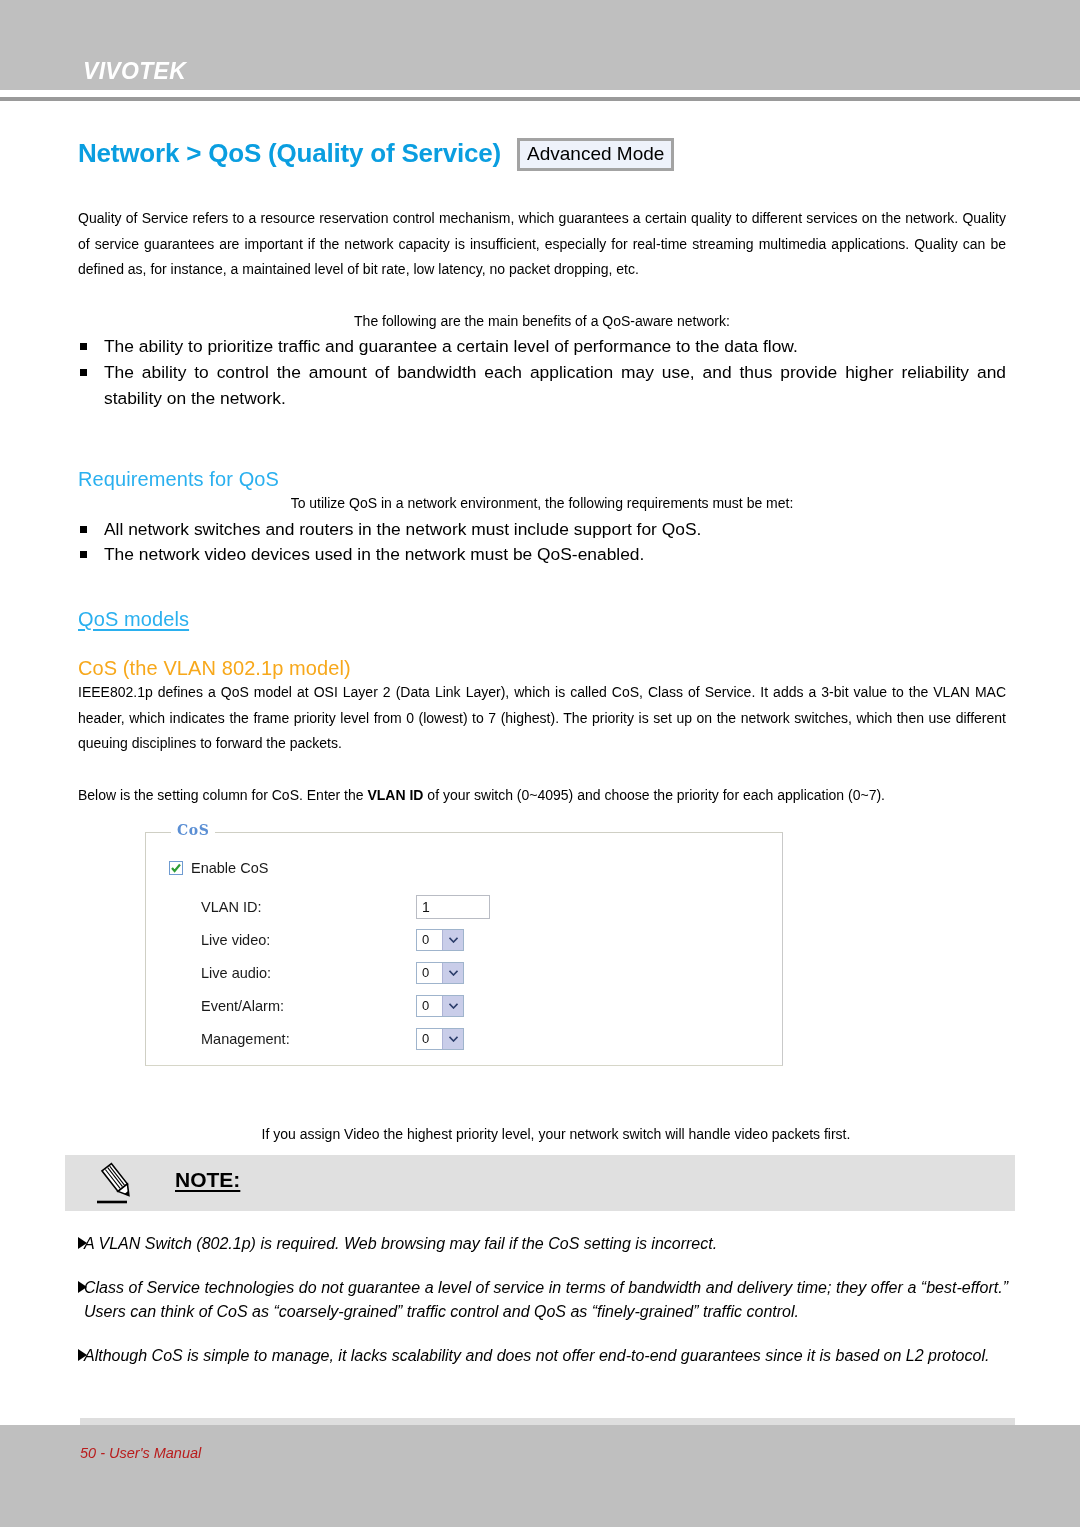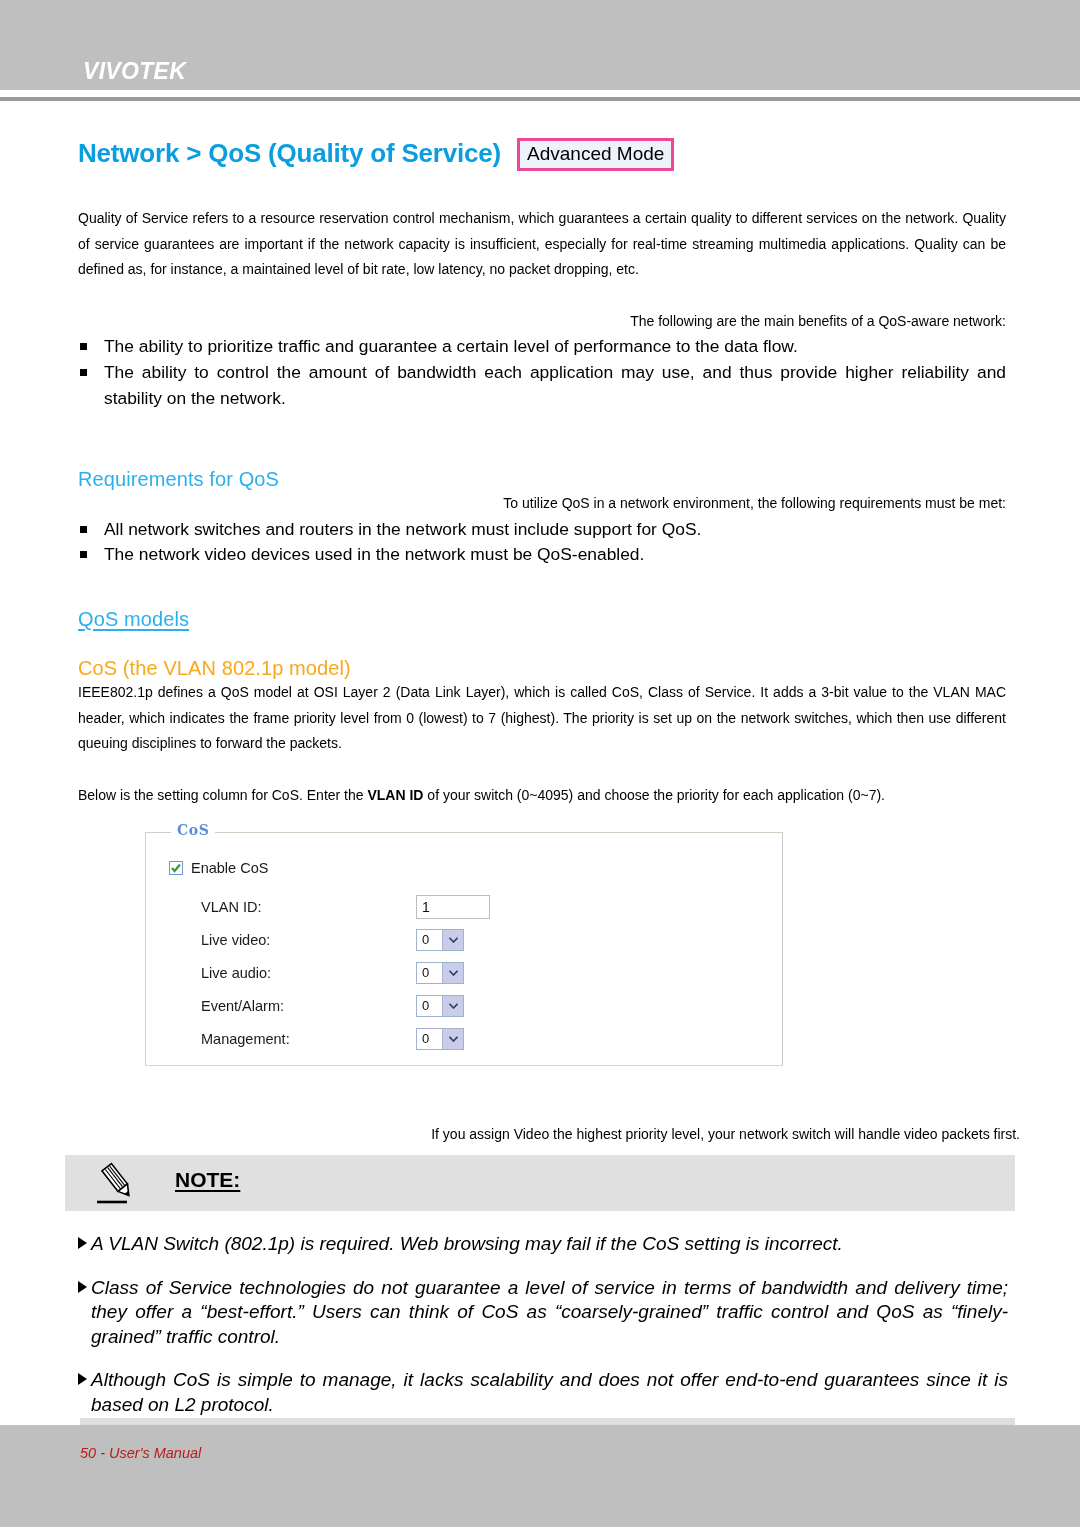--- a/index.html
+++ b/index.html
@@ -52,21 +52,21 @@
   }
   .page-title {
     font-size: 26px;
     font-weight: bold;
     color: #0a9ee0;
     white-space: nowrap;
     letter-spacing: -0.2px;
   }
   .mode-badge {
     margin-left: 16px;
-    border: 3px solid #ec4899;
+    border: 3px solid #a3a3a3;
     background: #eef2fb;
     color: #000000;
     font-size: 19px;
     padding: 2px 7px 3px 7px;
     line-height: 1.15;
     white-space: nowrap;
   }
 
   
   .content {
@@ -76,21 +76,21 @@
     width: 928px;
   }
   p.body-text {
     margin: 0 0 0 0;
     font-size: 14px;
     line-height: 25.6px;
     text-align: justify;
     text-justify: inter-word;
     color: #000000;
   }
-  p.body-text.nojust { text-align: right; }
+  p.body-text.nojust { text-align: center; }
   .gap-sm { height: 17px; }
   .gap-md { height: 26px; }
   .gap-lg { height: 40px; }
 
   ul.sq-list {
     list-style: none;
     margin: 0;
     padding: 0;
   }
   ul.sq-list li {
@@ -261,22 +261,22 @@
     text-underline-offset: 3px;
   }
   .note-items {
     position: absolute;
     left: 78px;
     top: 1232px;
     width: 930px;
   }
   .note-item {
     position: relative;
-    padding-left: 13px;
-    font-size: 19px;
+    padding-left: 6px;
+    font-size: 16px;
     line-height: 24.5px;
     font-style: italic;
     text-align: justify;
     margin-bottom: 19px;
   }
   .note-item.nojust { text-align: left; }
   .note-item .tri {
     position: absolute;
     left: 0;
     top: 5px;

